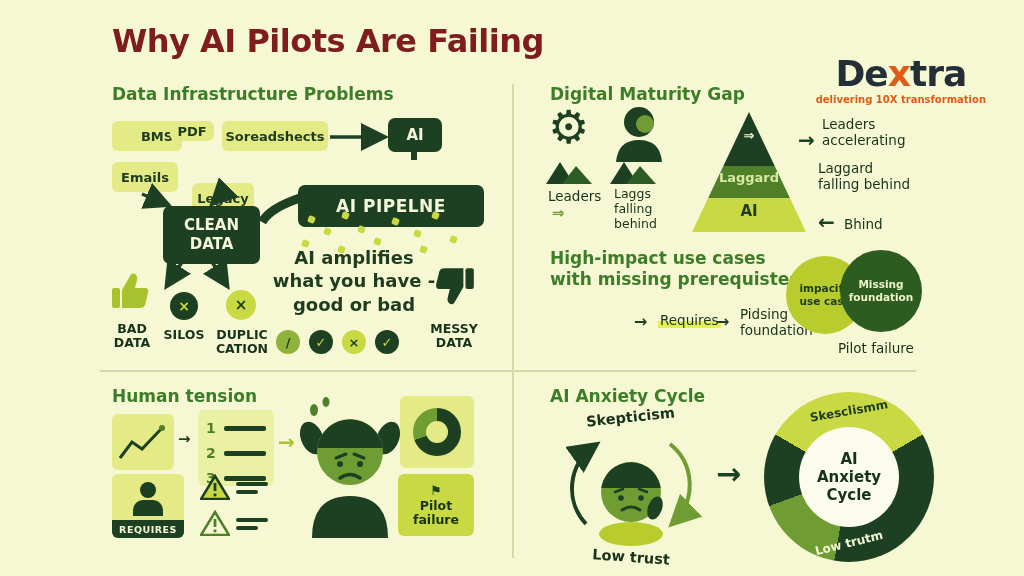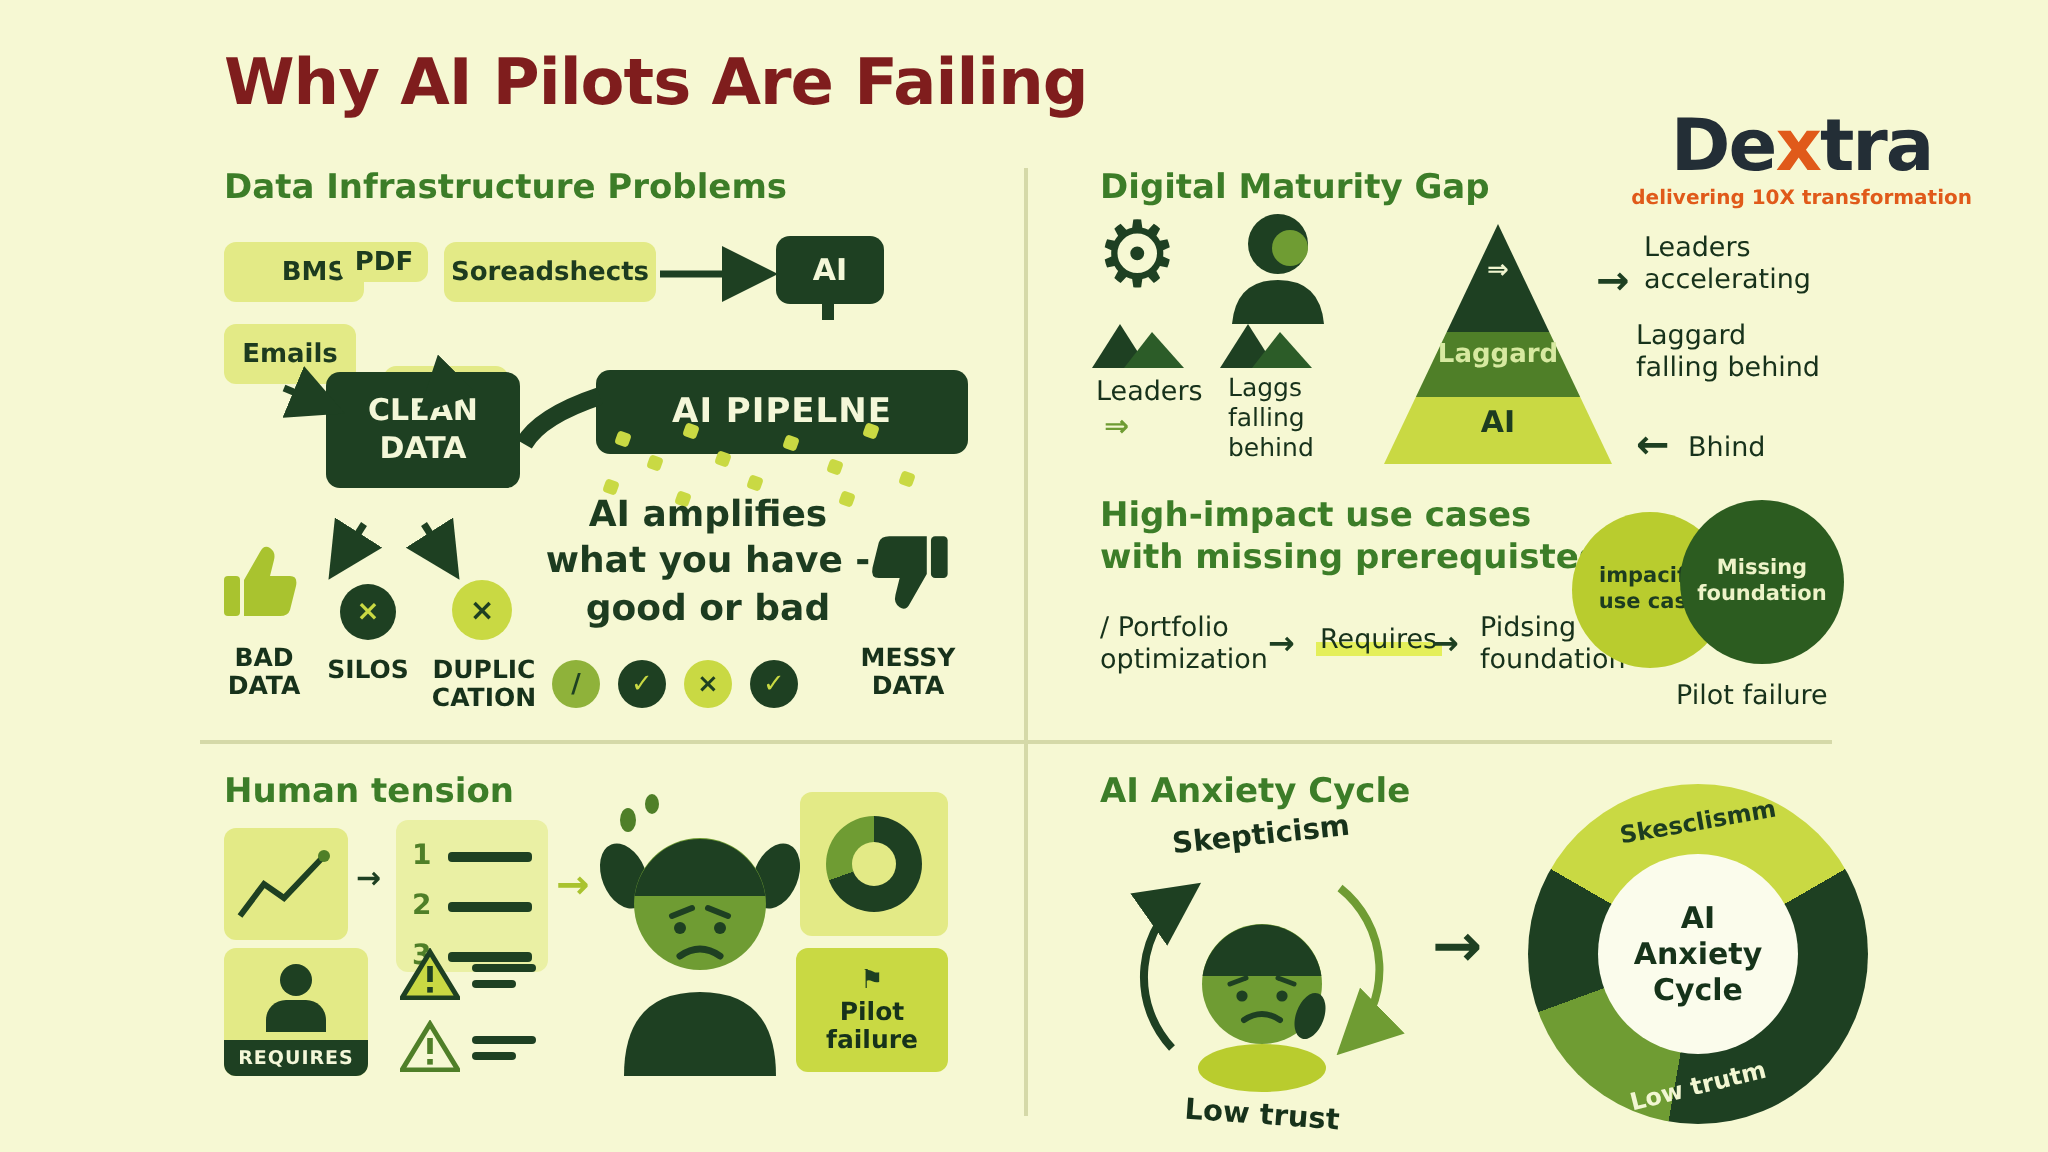--- a/index.html
+++ b/index.html
@@ -58,21 +58,21 @@
   <div class="a qh" style="left:112px;top:84px;">Data Infrastructure Problems</div>
 
   <div class="a lb" style="left:112px;top:121px;width:50px;height:30px;padding-left:20px;">BMS</div>
   <div class="a lb" style="left:170px;top:121px;width:44px;height:20px;">PDF</div>
   <div class="a lb" style="left:222px;top:121px;width:106px;height:30px;">Soreadshects</div>
   <div class="a lb" style="left:112px;top:162px;width:66px;height:30px;">Emails</div>
   <div class="a lb" style="left:192px;top:162px;width:62px;height:30px;margin-top:21px;">Legacy</div>
 
   <div class="a db" style="left:388px;top:118px;width:54px;height:34px;font-size:15px;">AI</div>
   <div class="a db" style="left:298px;top:160px;width:186px;height:42px;font-size:17px;letter-spacing:0.5px;margin-top:25px;">AI PIPELNE</div>
-  <div class="a db pre" style="left:163px;top:186px;width:97px;height:58px;font-size:15px;text-align:center;line-height:1.25;">CLEAN
+  <div class="a db pre" style="left:163px;top:206px;width:97px;height:58px;font-size:15px;text-align:center;line-height:1.25;">CLEAN
 DATA</div>
 
   <svg class="a" style="left:100px;top:108px;" width="400" height="200" viewBox="0 0 400 200">
     <defs>
       <marker id="ah1" markerWidth="8" markerHeight="8" refX="6" refY="4" orient="auto">
           <path d="M0 0 L8 4 L0 8 Z" fill="#1e4022"></path>
         </marker>
     </defs>
     <path d="M230 29 L282 29" stroke="#1e4022" stroke-width="3.5" fill="none" marker-end="url(#ah1)"></path>
     <path d="M314 44 L314 52" stroke="#1e4022" stroke-width="6" fill="none"></path>
@@ -165,22 +165,20 @@
   <div class="a note pre" style="left:822px;top:116px;">Leaders
 accelerating</div>
   <div class="a note pre" style="left:818px;top:160px;">Laggard
 falling behind</div>
   <div class="a glyph" style="left:818px;top:212px;font-size:20px;font-weight:bold;">←</div>
   <div class="a note" style="left:844px;top:216px;">Bhind</div>
 
   <div class="a qh pre" style="left:550px;top:248px;line-height:1.25;">High-impact use cases
 with missing prerequistes</div>
 
-  <div class="a note pre" style="left:550px;top:306px;">/ Portfolio
-optimization</div>
   <div class="a glyph" style="left:634px;top:314px;font-size:16px;font-weight:bold;">→</div>
   <div class="a note" style="left:658px;top:312px;"><span class="hl">Requires</span></div>
   <div class="a glyph" style="left:716px;top:314px;font-size:16px;font-weight:bold;">→</div>
   <div class="a note pre" style="left:740px;top:306px;">Pidsing
 foundation</div>
 
   <div class="a venn pre" style="left:786px;top:256px;width:78px;height:78px;background:#b9cc2e;color:#1d3c20;">impacifu
 use case</div>
   <div class="a venn pre" style="left:840px;top:250px;width:82px;height:82px;background:#2c5c20;color:#eef3c8;">Missing
 foundation</div>

